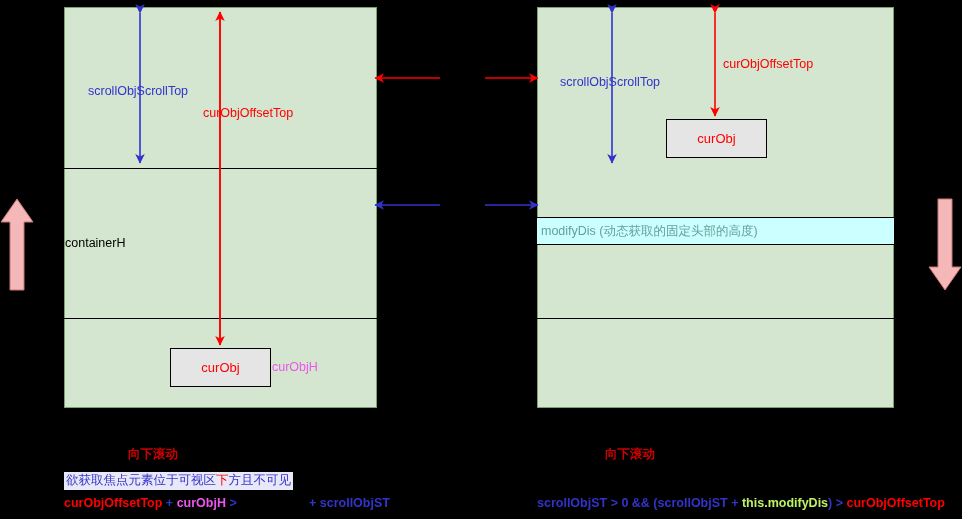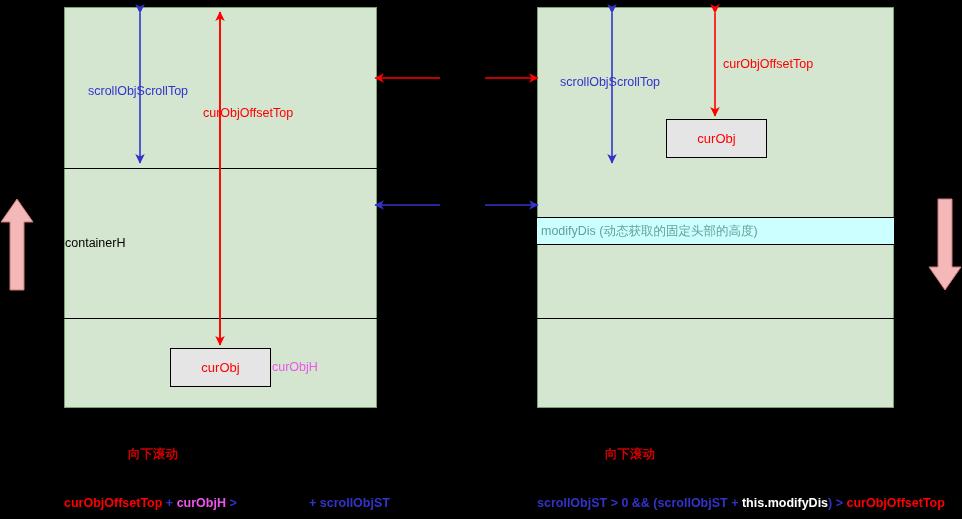--- a/index.html
+++ b/index.html
@@ -84,21 +84,21 @@
   .formula {
     position: absolute;
     white-space: nowrap;
     font-size: 12.5px;
     line-height: 1;
     font-weight: bold;
   }
   .formula .c-red   { color: #ff0000; }
   .formula .c-blue  { color: #3333cc; }
   .formula .c-pink  { color: #ee55ee; }
-  .formula .c-green { color: #ffffff; }
+  .formula .c-green { color: #bef264; }
   .formula .c-hidden{ color: #000000; }
 
   svg.ov {
     position: absolute;
     left: 0; top: 0;
     width: 962px;
     height: 519px;
     overflow: visible;
     pointer-events: none;
   }
@@ -186,20 +186,23 @@
     <g>
       <path d="M17,199 L33,222 L24,222 L24,290 L10,290 L10,222 L1,222 z" fill="#f4b8b8" stroke="#cc7777" stroke-width="1"></path>
     </g>
     <g>
       <path d="M945,290 L929,267 L938,267 L938,199 L952,199 L952,267 L961,267 z" fill="#f4b8b8" stroke="#cc7777" stroke-width="1"></path>
     </g>
   </svg>
 
   <div class="lbl lbl-title" style="left:128px; top:448px;">向下滚动</div>
 
+  <div class="note" style="left:64px; top:472px;">
+    <span>欲获取焦点元素位于可视区</span><span class="hl">下</span><span>方且不可见</span>
+  </div>
 
   <div class="formula" style="left:64px; top:497px;">
     <span class="c-red">curObjOffsetTop</span><span class="c-blue"> + </span><span class="c-pink">curObjH</span><span class="c-blue"> &gt; </span><span class="c-hidden">containerH</span><span class="c-blue"> + </span><span class="c-blue">scrollObjST</span>
   </div>
 
   <div class="lbl lbl-title" style="left:605px; top:448px;">向下滚动</div>
 
 
   <div class="formula" style="left:537px; top:497px;">
     <span class="c-blue">scrollObjST</span><span class="c-blue"> &gt; </span><span class="c-blue">0</span><span class="c-blue"> &amp;&amp; (</span><span class="c-blue">scrollObjST</span><span class="c-blue"> + </span><span class="c-green">this.modifyDis</span><span class="c-blue">) &gt; </span><span class="c-red">curObjOffsetTop</span>

